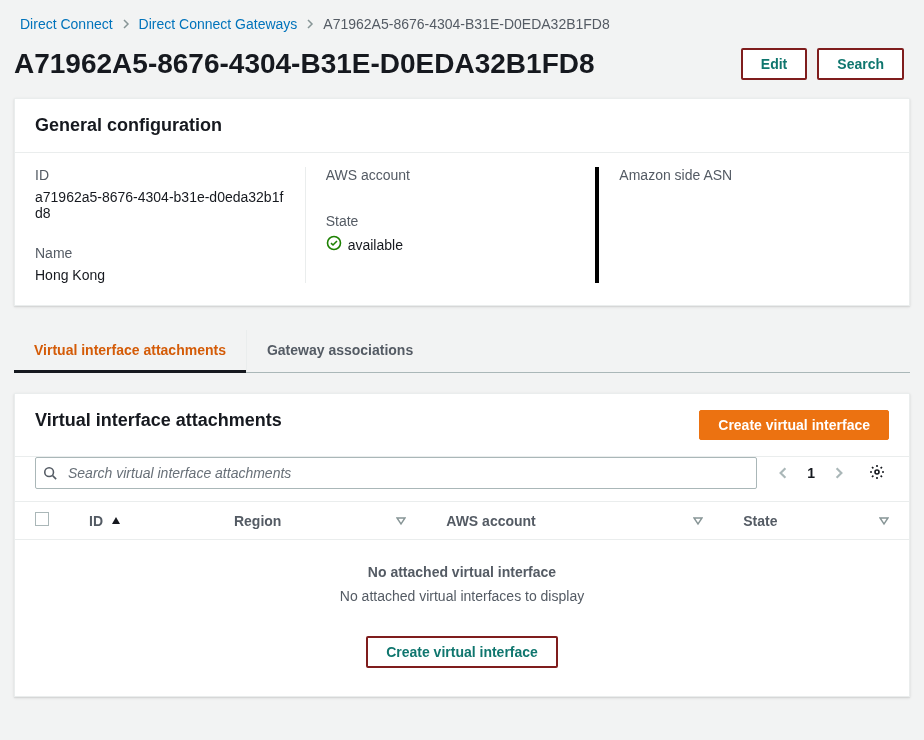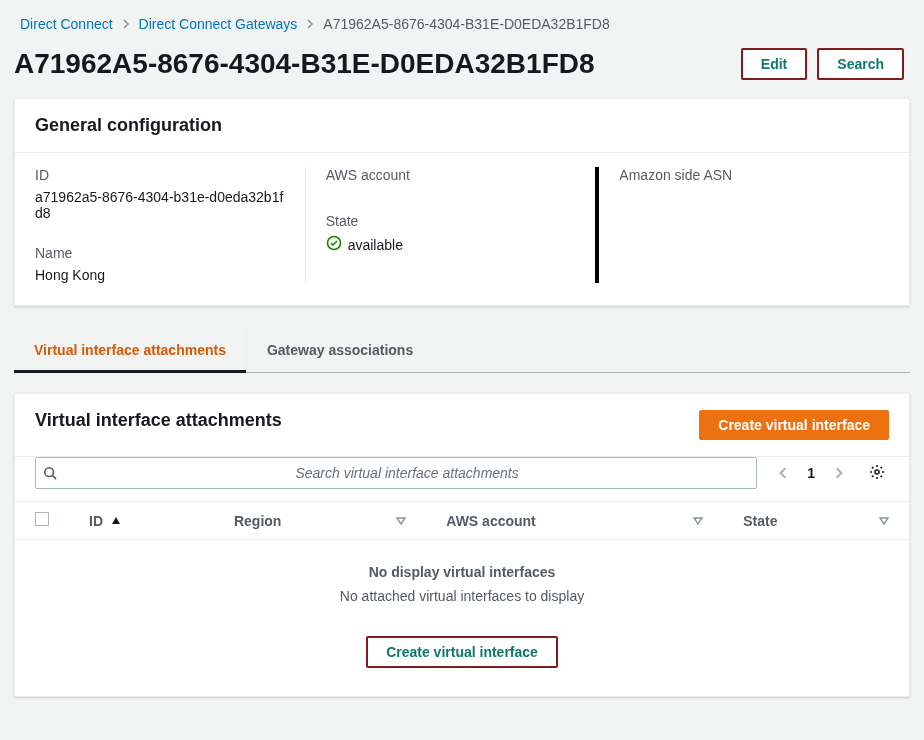--- a/index.html
+++ b/index.html
@@ -142,21 +142,20 @@
     flex: 1;
     position: relative;
   }
   .search-wrap input {
     width: 100%;
     padding: 7px 10px 7px 32px;
     border: 1px solid #aab7b8;
     border-radius: 2px;
     font-size: 14px;
     font-family: inherit;
-    text-align: center;
   }
   .search-wrap input::placeholder { color:#687078; font-style: italic; }
   .search-wrap .search-icon {
     position: absolute; left: 8px; top: 50%; transform: translateY(-50%);
     color:#545b64; display:flex;
   }
   .pager { display:flex; align-items:center; gap:14px; }
   .pager .page-btn { color:#aab7b8; cursor:pointer; display:flex; padding:4px;}
   .pager .page-num { font-size:14px; font-weight:700; }
   .gear-btn { color:#545b64; cursor:pointer; display:flex; padding:4px; }
@@ -360,21 +359,21 @@
                 </svg>
             </span>
           </div>
         </th>
       </tr>
     </thead>
     <tbody>
       <tr>
         <td colspan="5">
           <div class="empty-state">
-            <div class="empty-title">No display virtual interfaces</div>
+            <div class="empty-title">No attached virtual interface</div>
             <div class="empty-sub">No attached virtual interfaces to display</div>
             <button class="btn">Create virtual interface</button>
           </div>
         </td>
       </tr>
     </tbody>
   </table>
 </section>
 
 </body></html>

